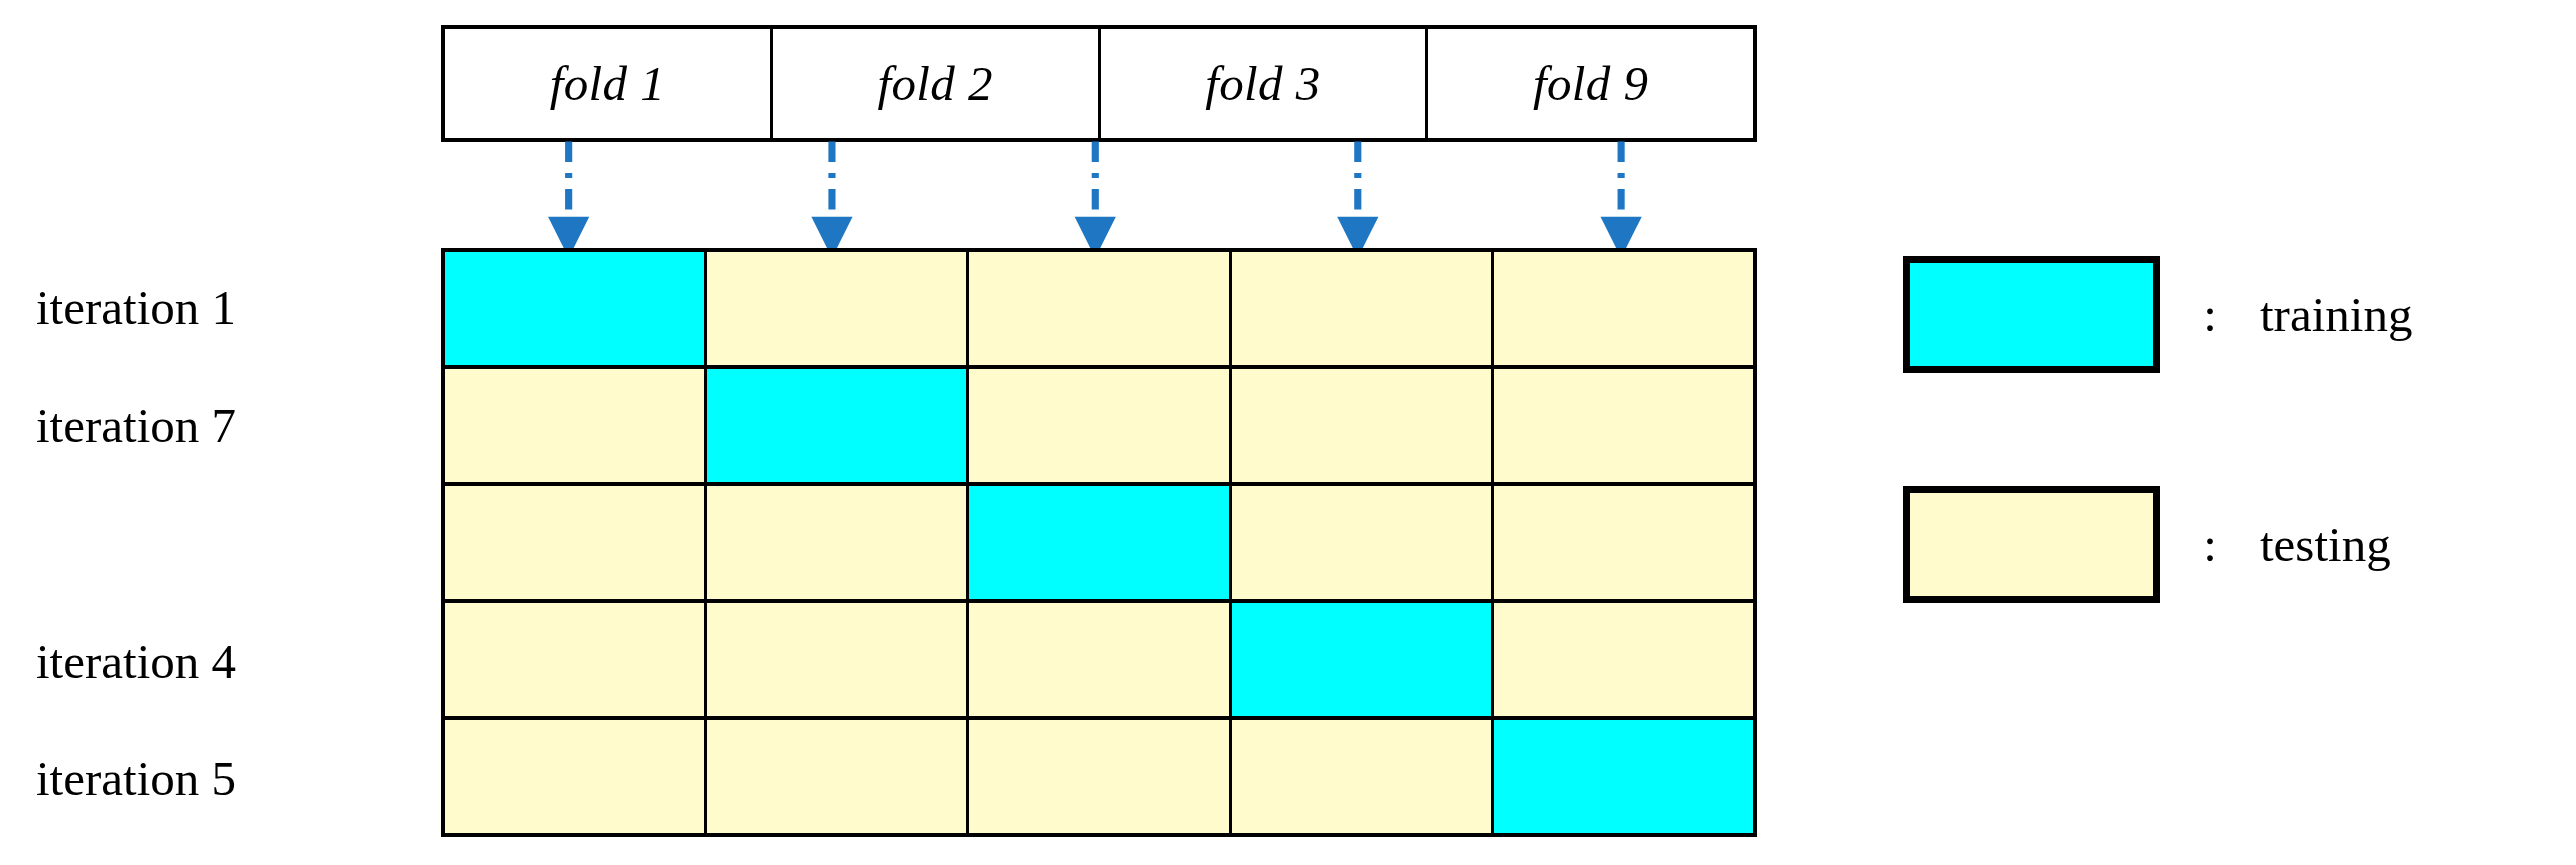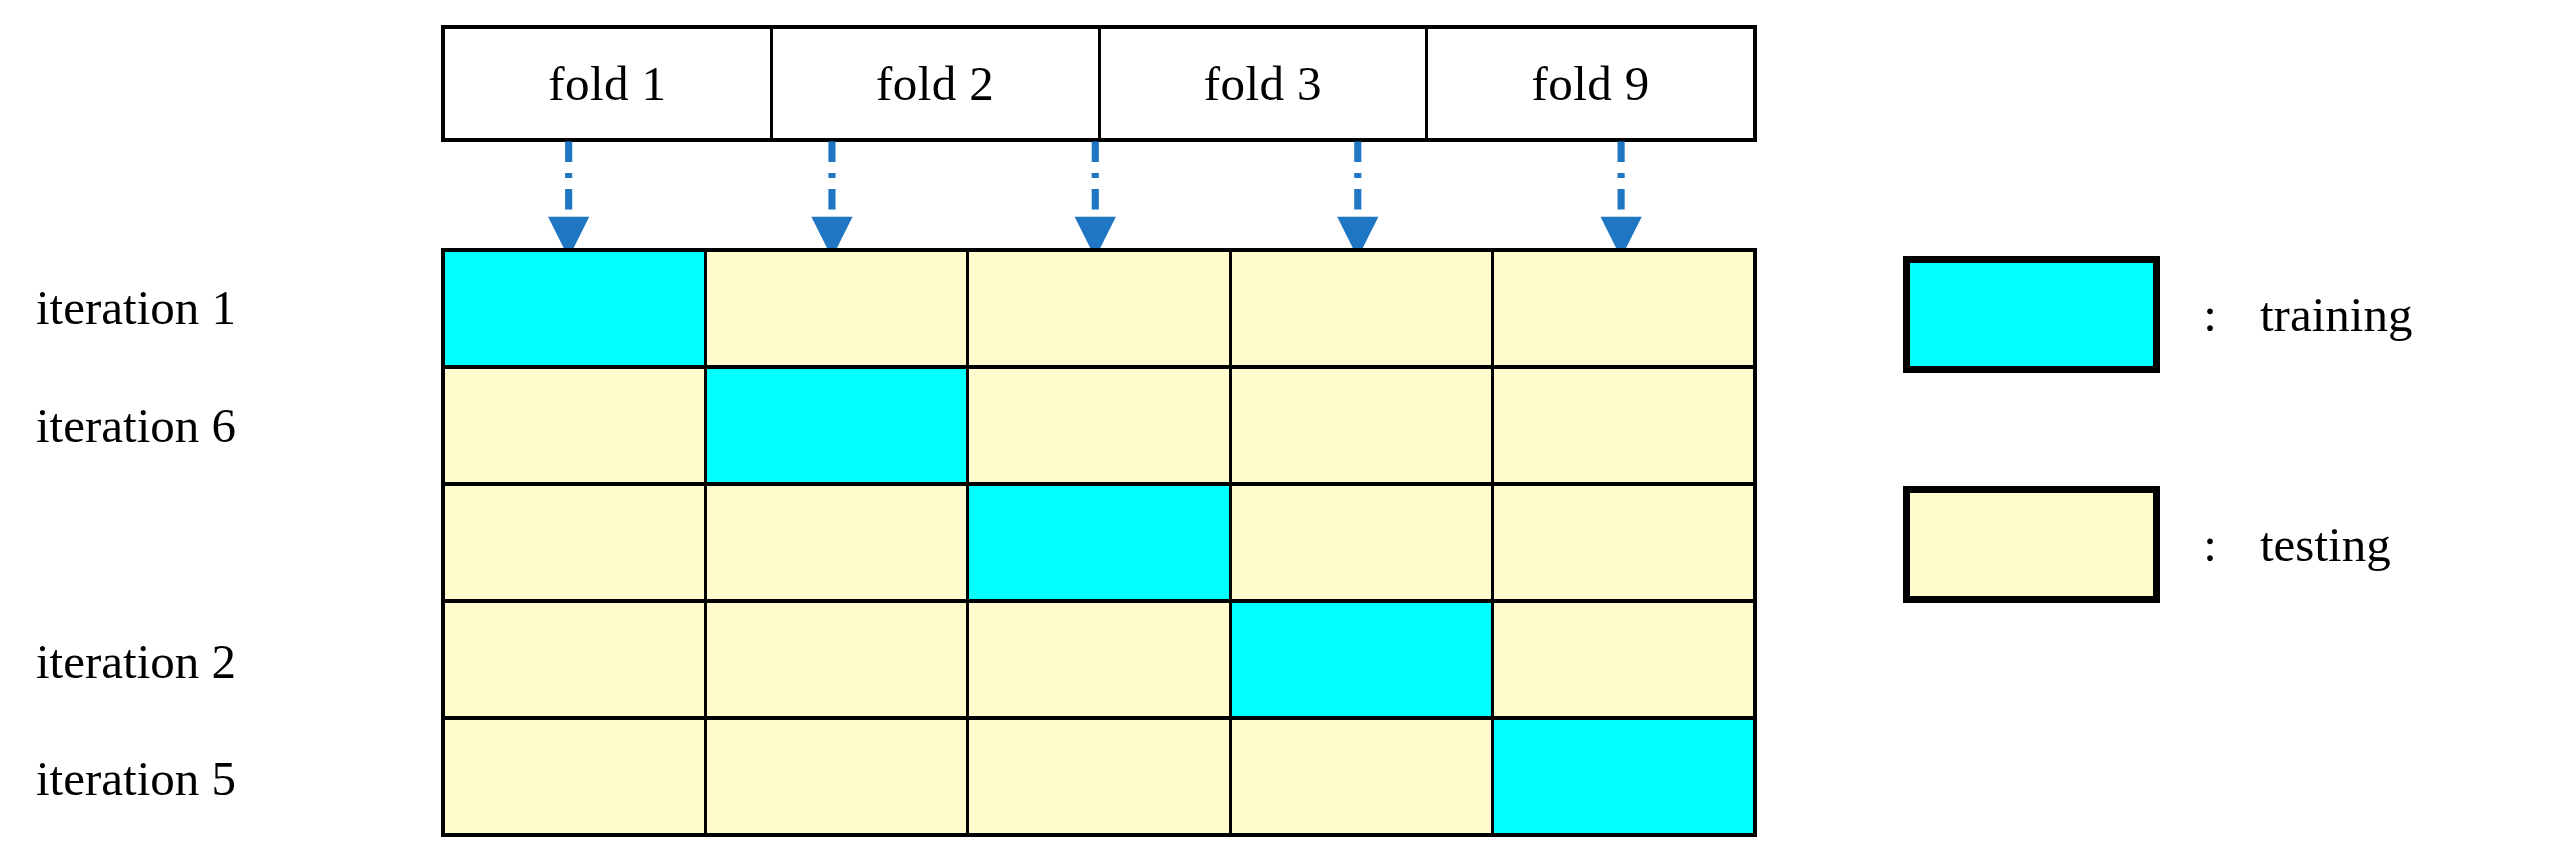--- a/index.html
+++ b/index.html
@@ -41,20 +41,21 @@
     box-sizing: border-box;
     border-right: 3.2px solid #000000;
     display: flex;
     align-items: center;
     justify-content: center;
     font-size: 49px;
     line-height: 1;
     letter-spacing: 0.4px;
     color: #000000;
     background: #ffffff;
+    font-style: italic;
   }
   .fold-cell:last-child { border-right: none; }
 
   
   .arrow-layer {
     position: absolute;
     left: 0;
     top: 135px;
     width: 2576px;
     height: 127px;
@@ -185,22 +186,22 @@
           <line x1="1712" y1="8" x2="1712" y2="107" stroke="#1F77C4" stroke-width="9" stroke-dasharray="26 14 6 14"></line>
           <polygon points="1686,103 1738,103 1712,155" fill="#1F77C4"></polygon>
           <line x1="2044" y1="8" x2="2044" y2="107" stroke="#1F77C4" stroke-width="9" stroke-dasharray="26 14 6 14"></line>
           <polygon points="2018,103 2070,103 2044,155" fill="#1F77C4"></polygon>
         </g>
     </svg>
   </div>
 
   <div class="row-labels">
     <div class="row-label" style="top:0px">iteration 1</div>
-    <div class="row-label" style="top:118px">iteration 6</div>
-    <div class="row-label" style="top:354px">iteration 2</div>
+    <div class="row-label" style="top:118px">iteration 7</div>
+    <div class="row-label" style="top:354px">iteration 4</div>
     <div class="row-label" style="top:471px">iteration 5</div>
   </div>
 
   <div class="matrix">
     <div class="matrix-row">
       <div class="matrix-cell" style="background: rgb(0, 255, 255);"></div>
       <div class="matrix-cell" style="background: rgb(255, 251, 204);"></div>
       <div class="matrix-cell" style="background: rgb(255, 251, 204);"></div>
       <div class="matrix-cell" style="background: rgb(255, 251, 204);"></div>
       <div class="matrix-cell" style="background: rgb(255, 251, 204);"></div>

